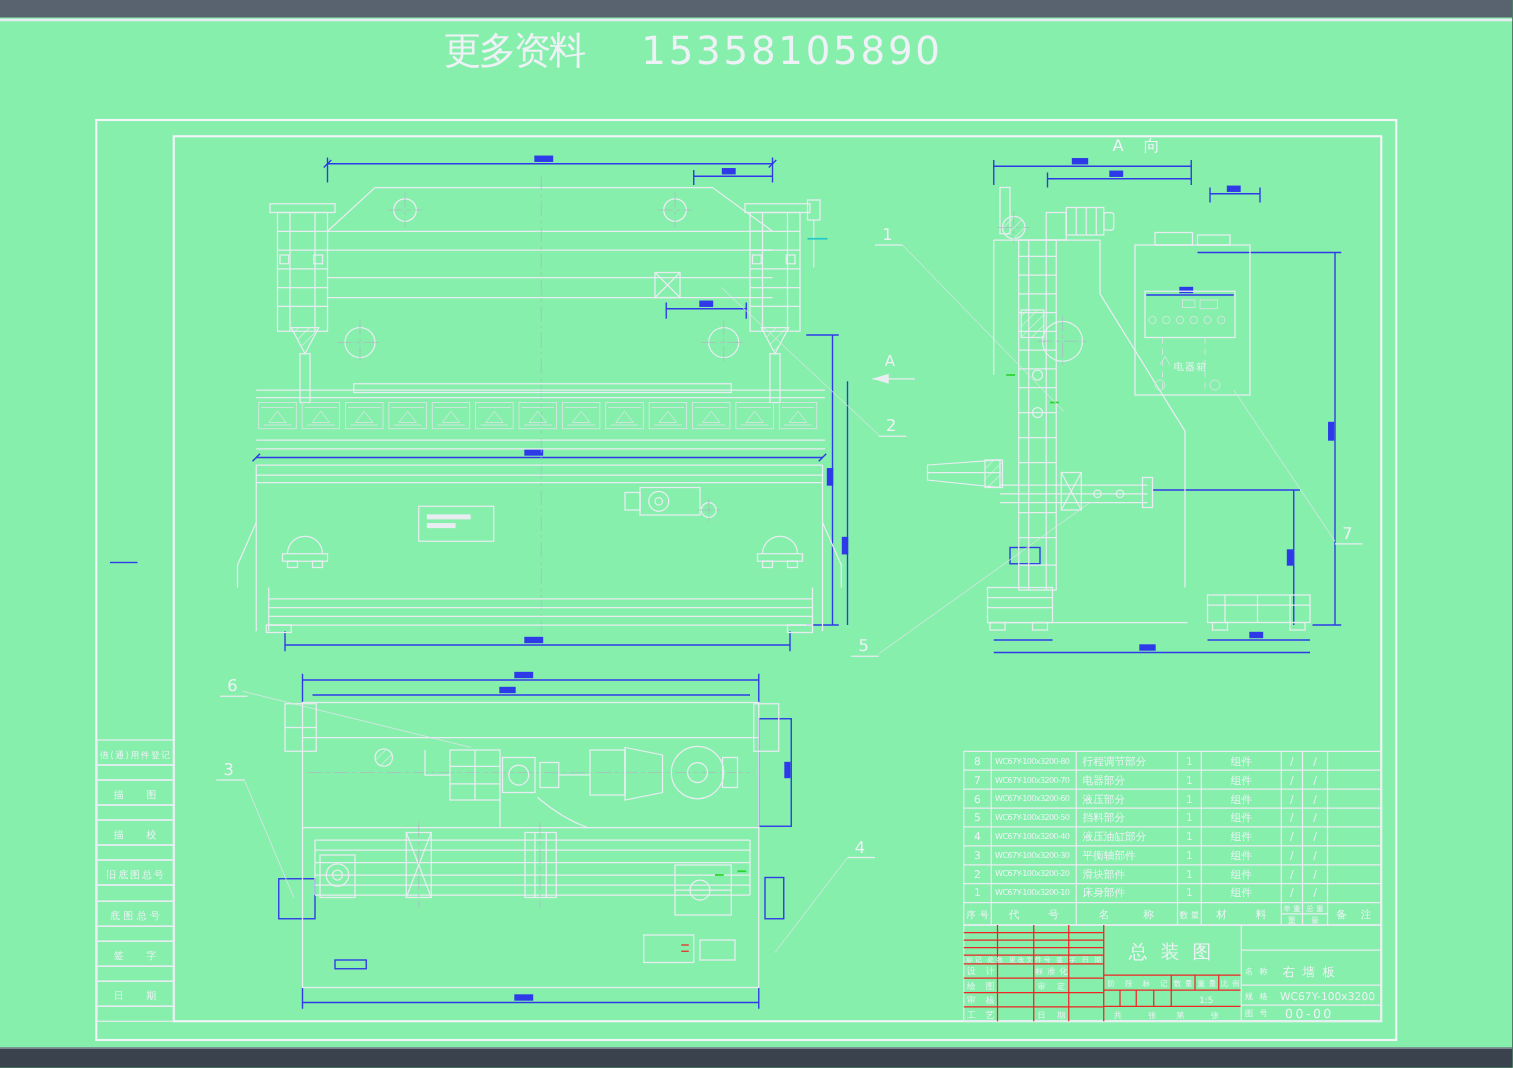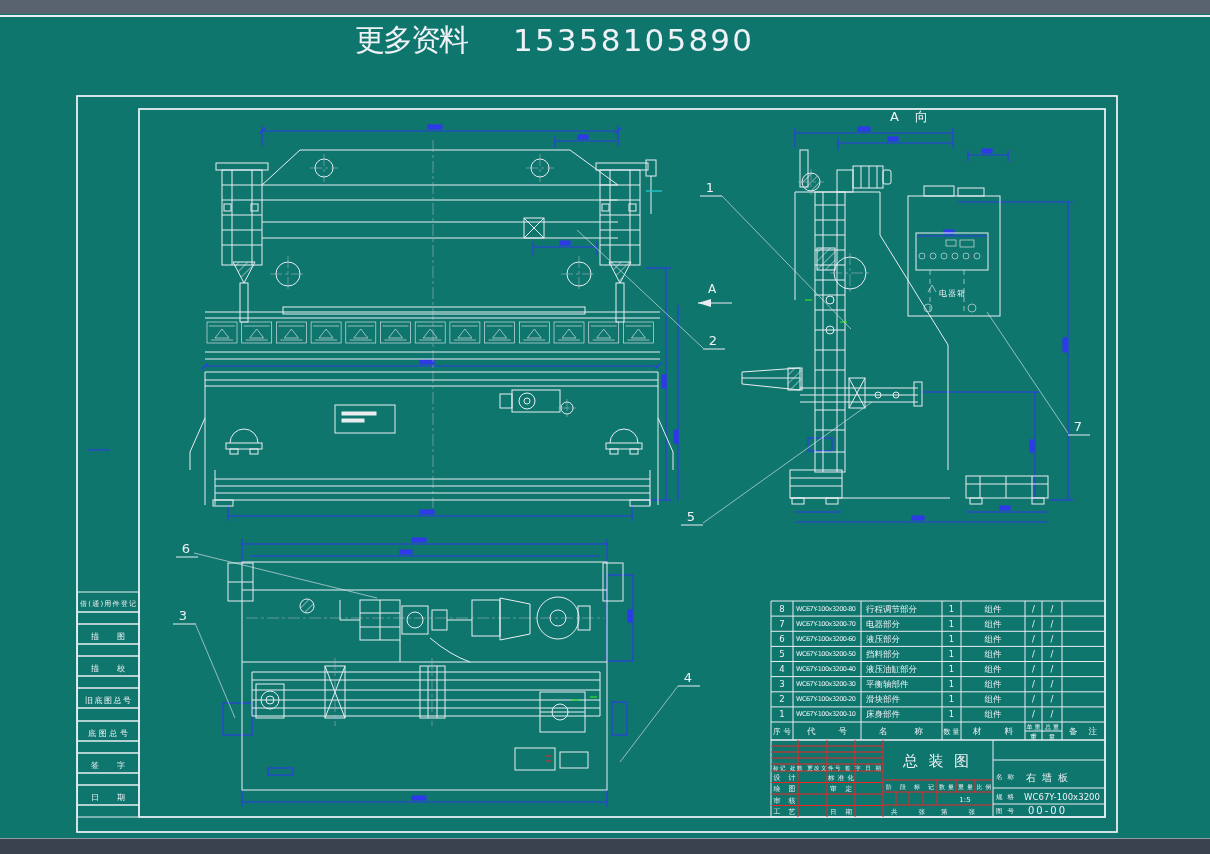--- a/index.html
+++ b/index.html
@@ -1,16 +1,16 @@
 <!DOCTYPE html>
 <html><head>
 <meta charset="utf-8">
 <style>
   html,body{margin:0;padding:0;background:#232831;}
-  #stage{position:relative;width:1210px;height:854px;background:#0f766e;overflow:hidden;
+  #stage{position:relative;width:1210px;height:854px;background:#86efac;overflow:hidden;
          font-family:"DejaVu Sans","Liberation Sans",sans-serif;}
   #titlebar{position:absolute;left:0;top:0;width:1210px;height:14px;background:#59636f;}
   #topline{position:absolute;left:0;top:15px;width:1210px;height:2px;background:#e9edf2;}
   #bottombar{position:absolute;left:0;top:838px;width:1210px;height:16px;background:#3a424e;border-top:1px solid #8d99a6;}
   svg{position:absolute;left:0;top:0;}
   .w{stroke:#e9edf2;stroke-width:1;fill:none}
   .wt{stroke:#dfe5ea;stroke-width:.65;fill:none}
   .w2{stroke:#f3f6f9;stroke-width:1.7;fill:none}
   .b{stroke:#2e3ae8;stroke-width:1.1;fill:none}
   .r{stroke:#ee2525;stroke-width:1;fill:none}

